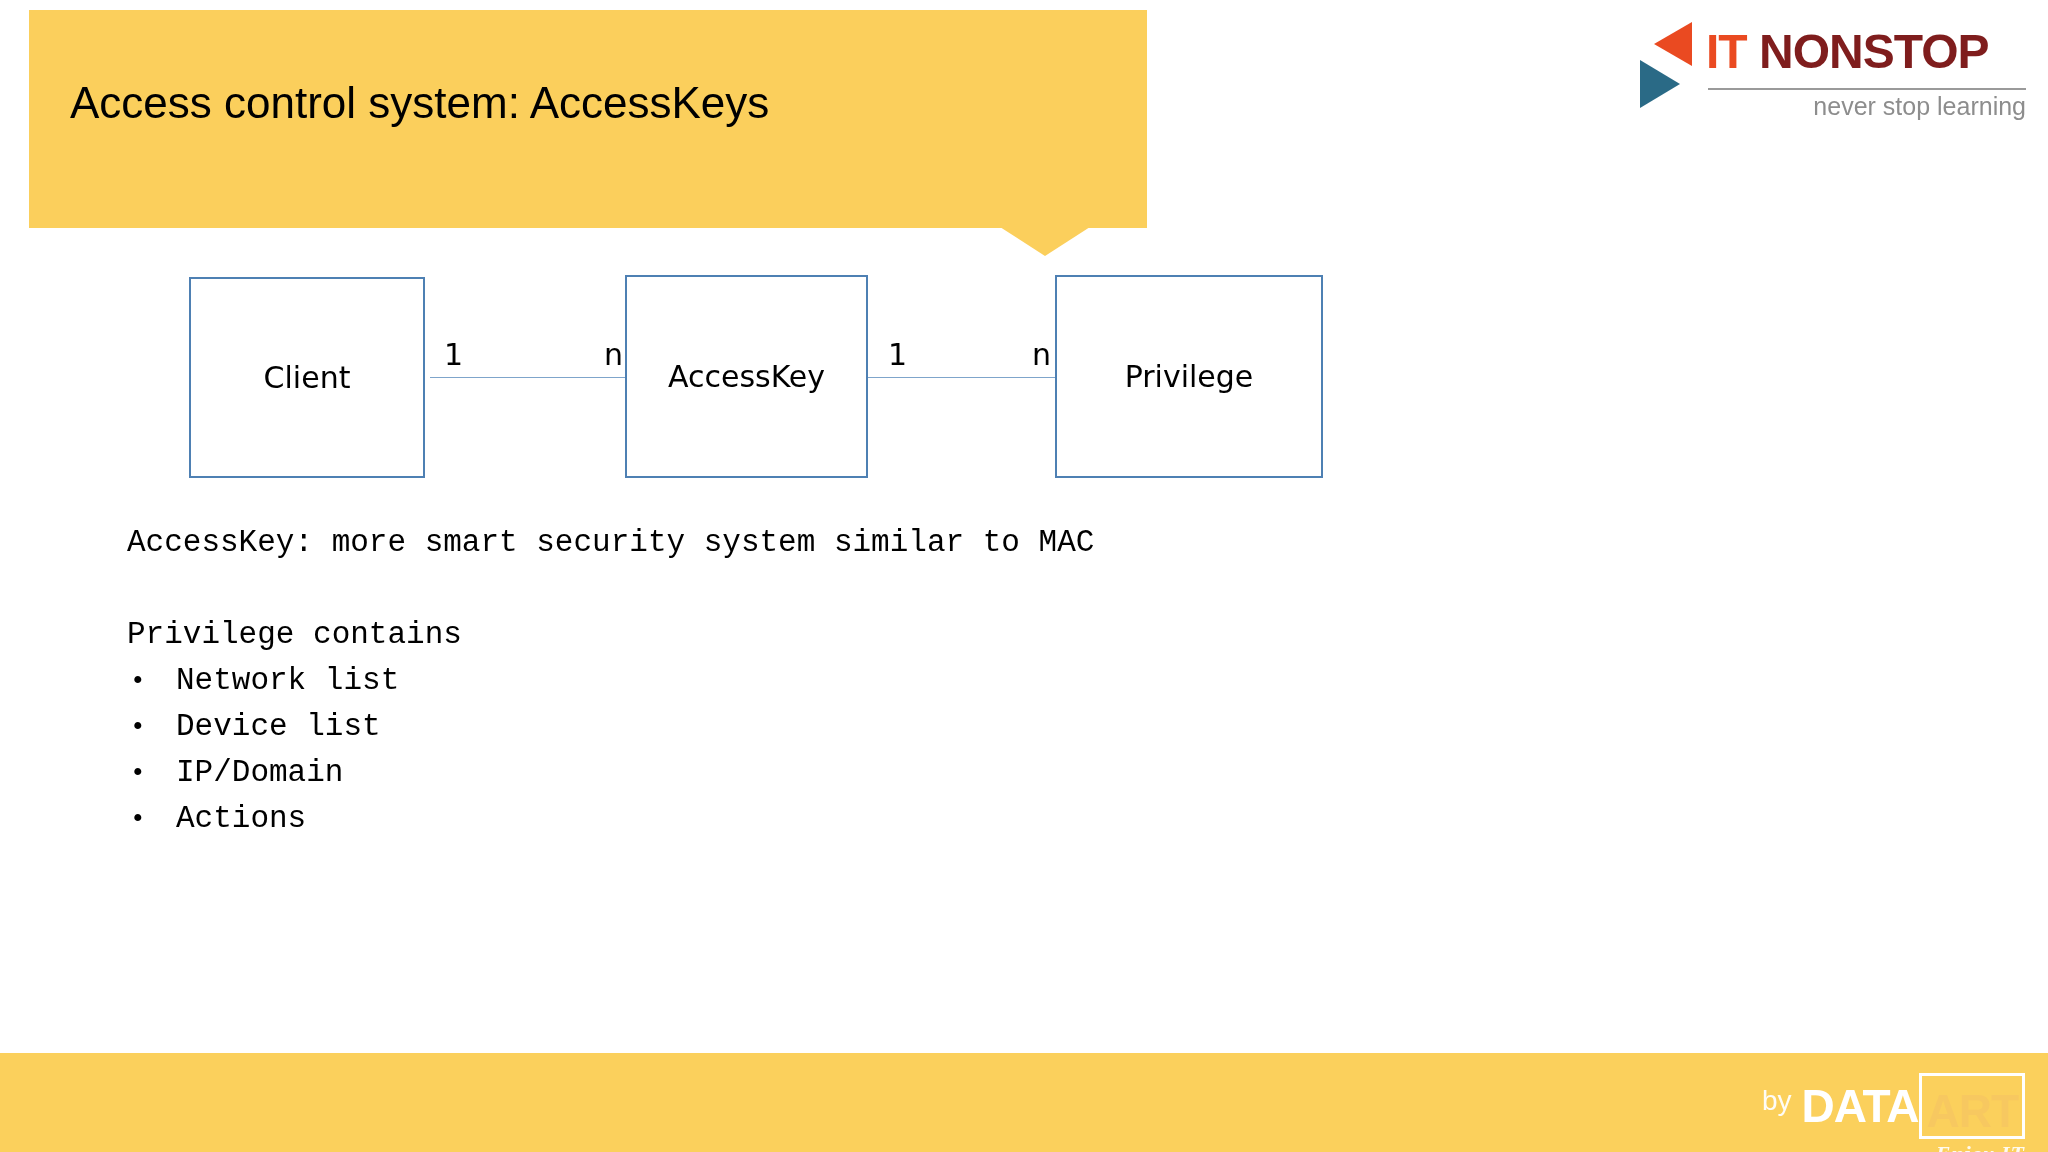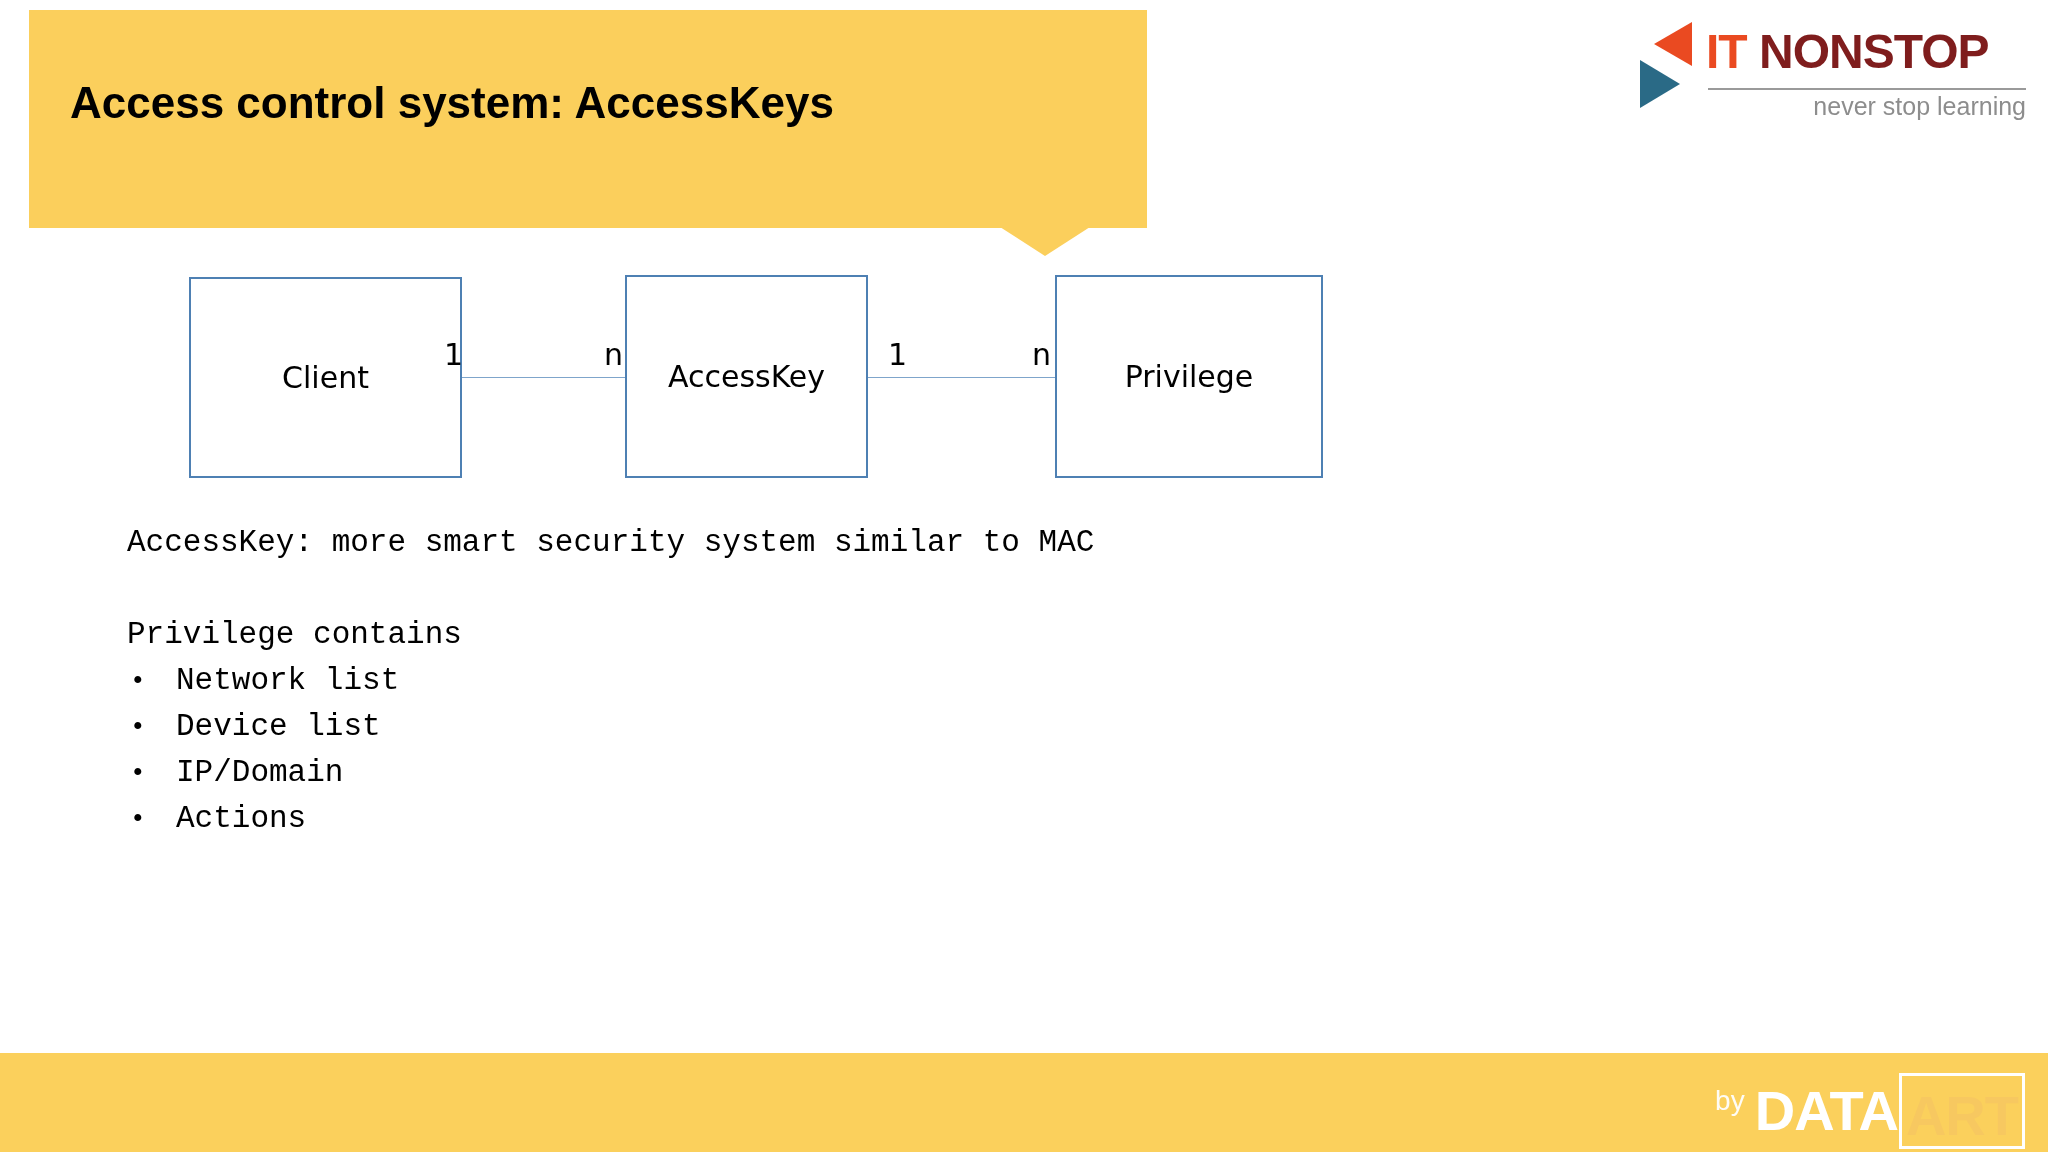--- a/index.html
+++ b/index.html
@@ -33,21 +33,21 @@
     border-left: 45px solid transparent;
     border-right: 45px solid transparent;
     border-top: 29px solid #FBCF5C;
   }
   .title-text {
     position: absolute;
     left: 70px;
     top: 78px;
     font-family: "Liberation Sans", sans-serif;
     font-size: 44px;
-    font-weight: 700;
+    font-weight: 400;
     color: #000000;
     letter-spacing: 0px;
     white-space: nowrap;
   }
 
   
   .logo-itns {
     position: absolute;
     left: 1638px;
     top: 18px;
@@ -125,21 +125,21 @@
     display: flex;
     align-items: center;
     justify-content: center;
   }
   .er-box-label {
     font-family: "DejaVu Sans", sans-serif;
     font-size: 30px;
     color: #000000;
     white-space: nowrap;
   }
-  #box-client    { left: 189px;  top: 277px; width: 273px; height: 201px; }
+  #box-client    { left: 189px;  top: 277px; width: 236px; height: 201px; }
   #box-accesskey { left: 625px;  top: 275px; width: 243px; height: 203px; }
   #box-privilege { left: 1055px; top: 275px; width: 268px; height: 203px; }
 
   .connector {
     position: absolute;
     height: 1px;
     background: #7FA5CB;
     top: 377px;
   }
   #conn-1 { left: 430px; width: 198px; }
@@ -213,21 +213,21 @@
     font-family: "Liberation Sans", sans-serif;
     font-size: 28px;
     color: #FFFFFF;
     margin-right: 10px;
     margin-top: 12px;
     opacity: 0.95;
   }
   .footer-brand { position: relative; }
   .footer-dataart {
     font-family: "Liberation Sans", sans-serif;
-    font-size: 56px;
+    font-size: 46px;
     font-weight: 700;
     color: #FFFFFF;
     letter-spacing: -1px;
     line-height: 1;
     display: flex;
     align-items: center;
   }
   .footer-art-box {
     border: 3px solid #FFFFFF;
     color: #F7C860;

